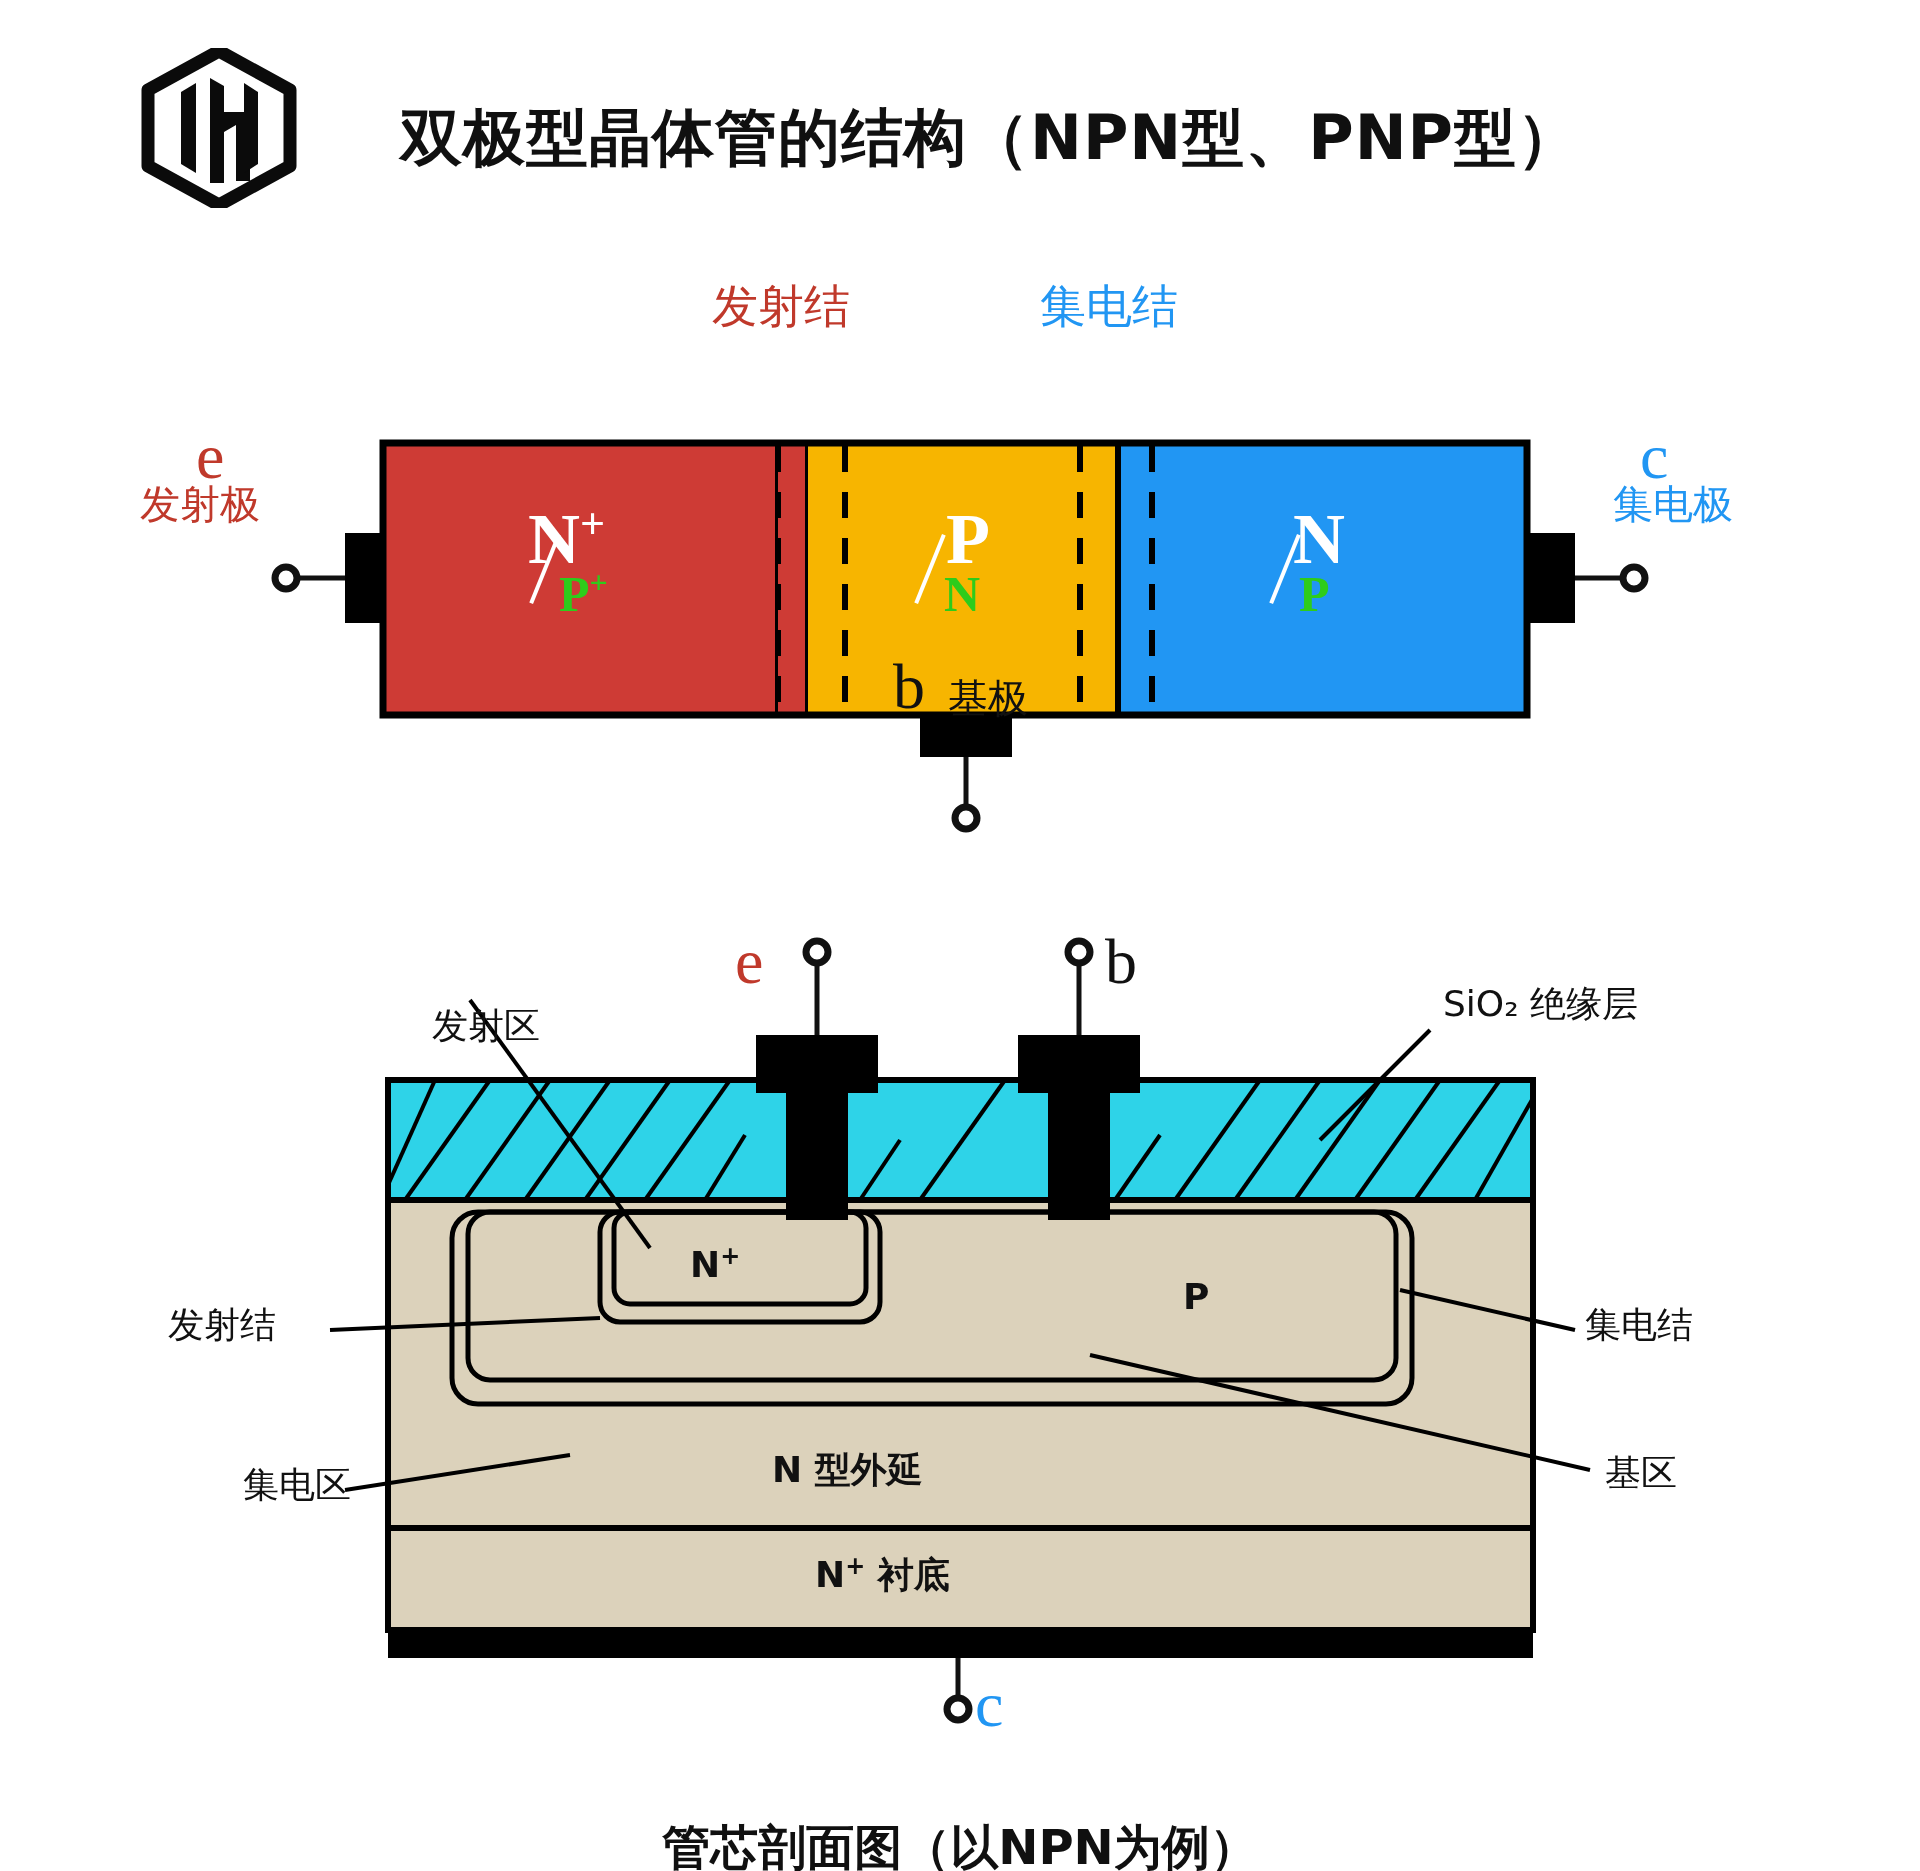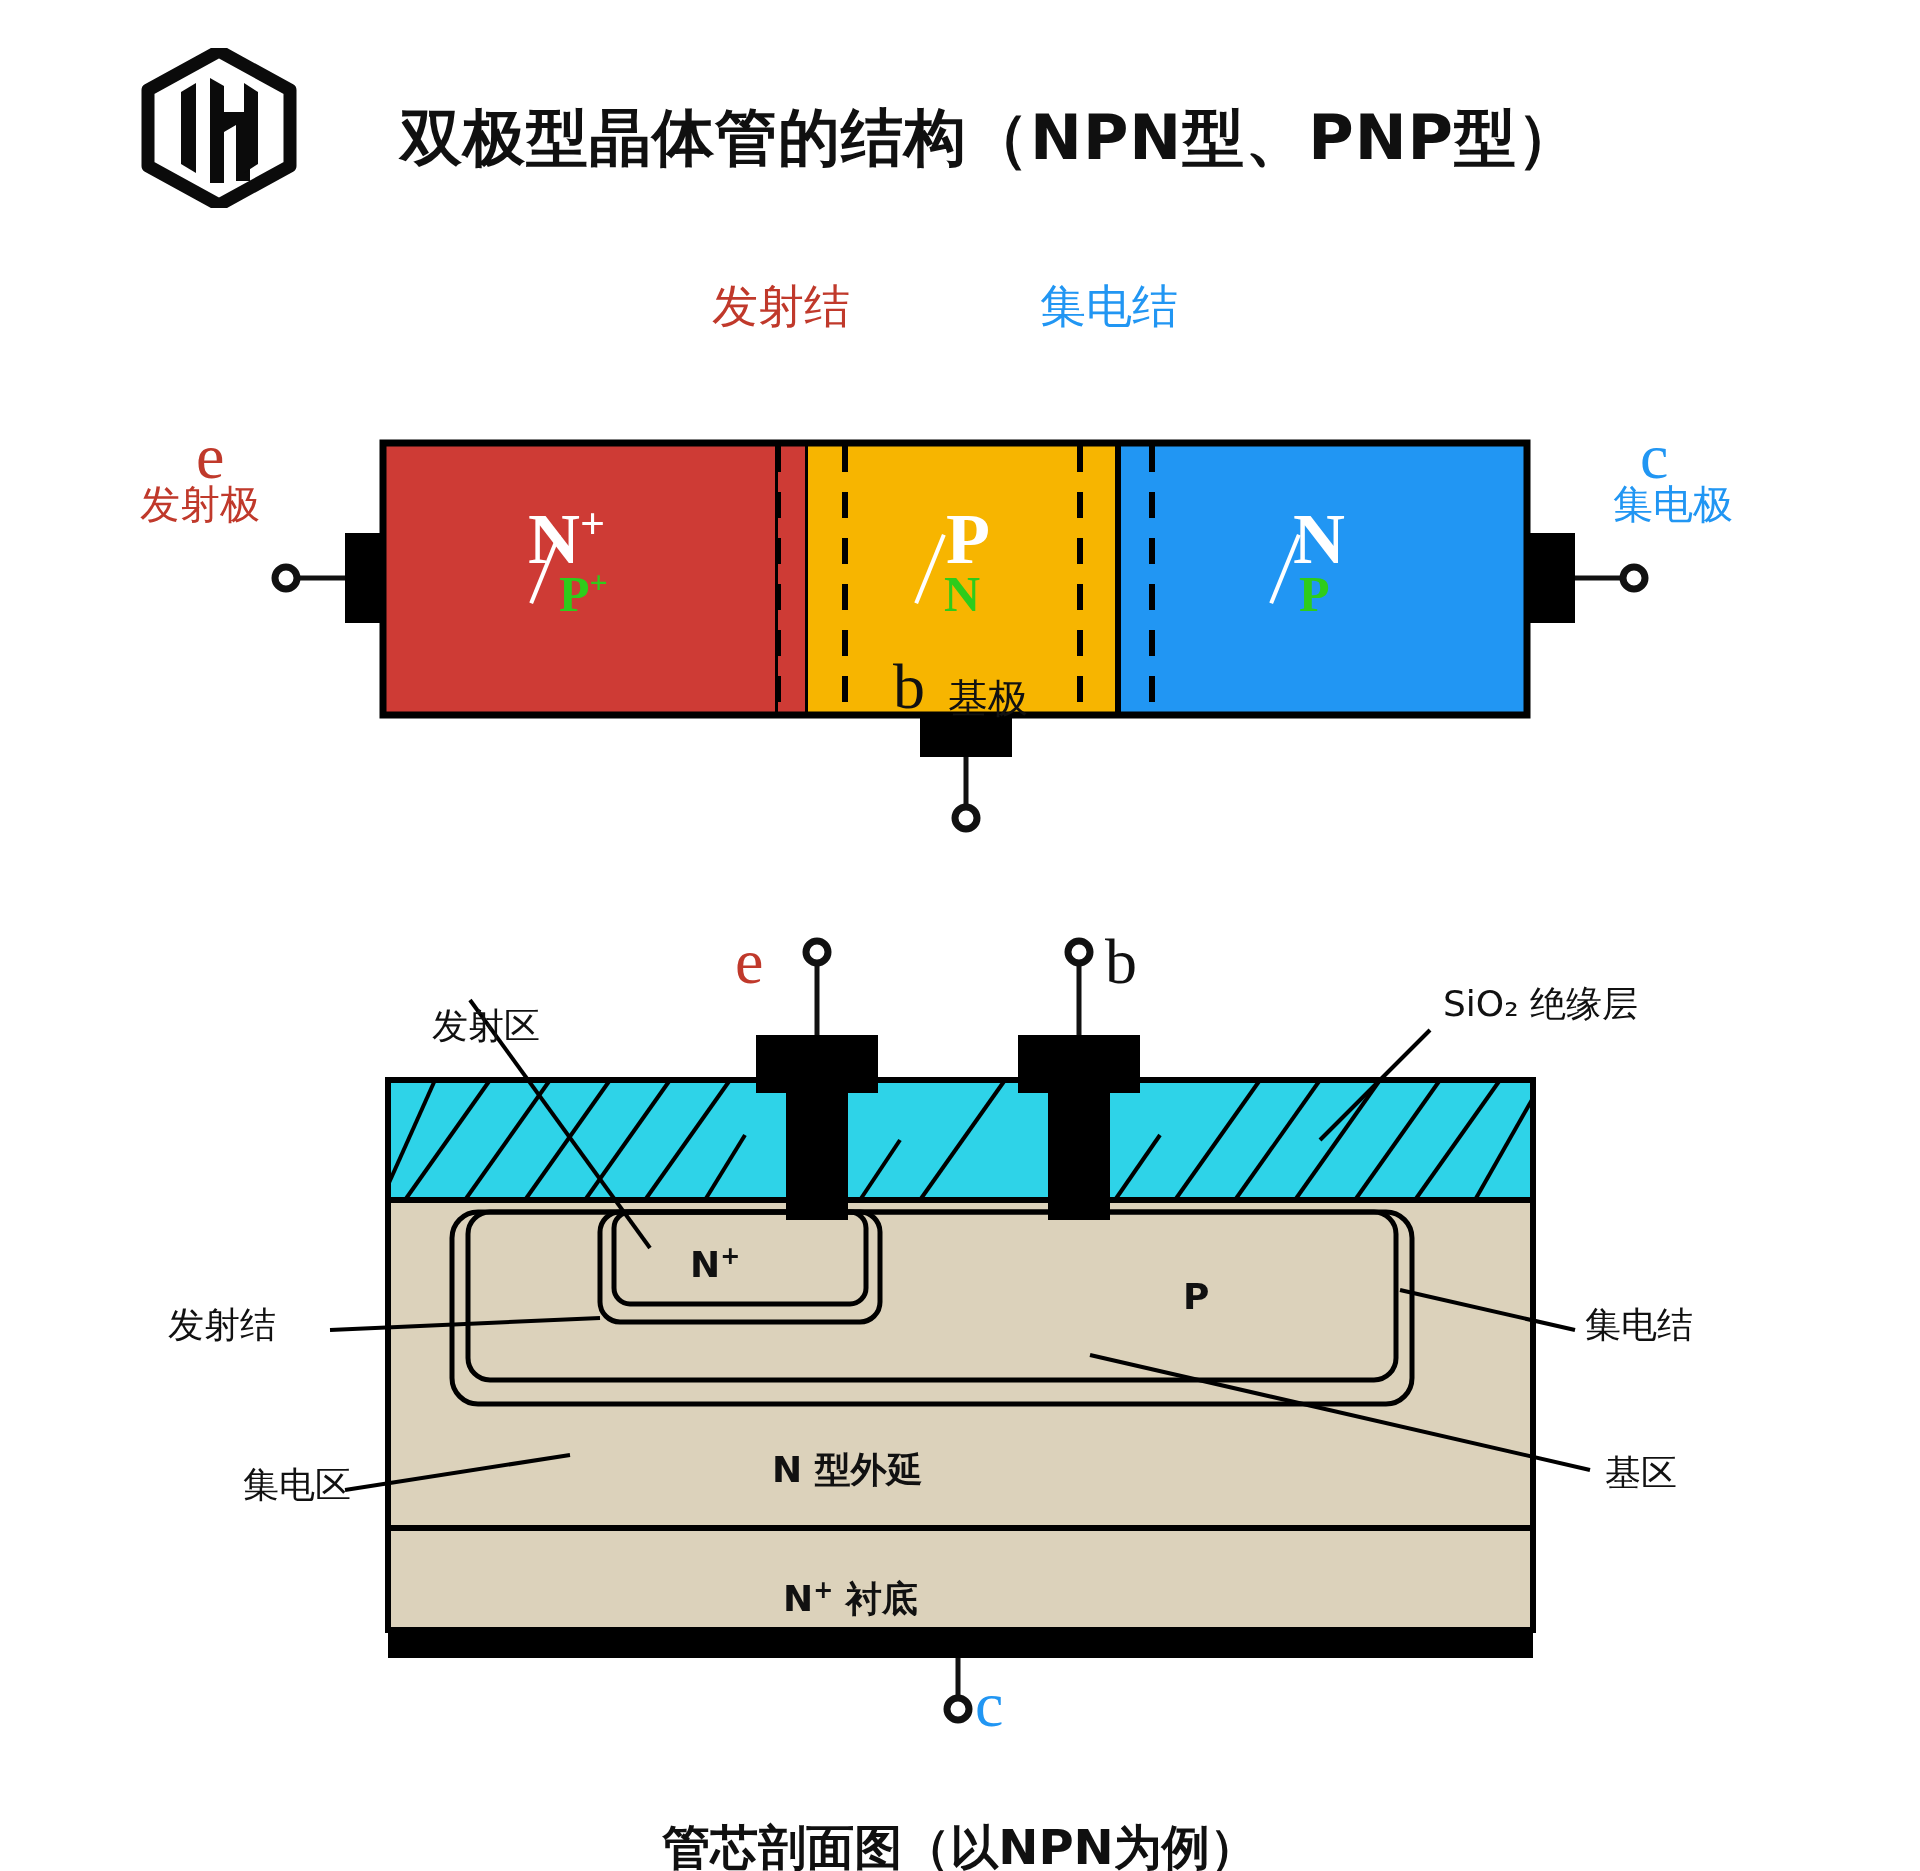--- a/index.html
+++ b/index.html
@@ -129,21 +129,21 @@
   .region-label {
     font-size: 36px;
     font-weight: bold;
     color: #111111;
     font-family: "DejaVu Sans", "Liberation Sans", sans-serif;
   }
   .region-label sup { font-size: 24px; vertical-align: super; }
   #rl-nplus   { left: 690px;  top: 1244px; }
   #rl-p       { left: 1183px; top: 1279px; }
   #rl-nepi    { left: 772px;  top: 1452px; }
-  #rl-nsub    { left: 783px;  top: 1554px; margin-top: 24px; }
+  #rl-nsub    { left: 815px;  top: 1554px; }
 
   
   #xs-e-letter { left: 735px;  top: 930px; }
   #xs-b-letter { left: 1105px; top: 930px; }
   #xs-c-letter { left: 975px;  top: 1673px; }
 
   
   #bottom-caption {
     position: absolute;
     left: 0;

